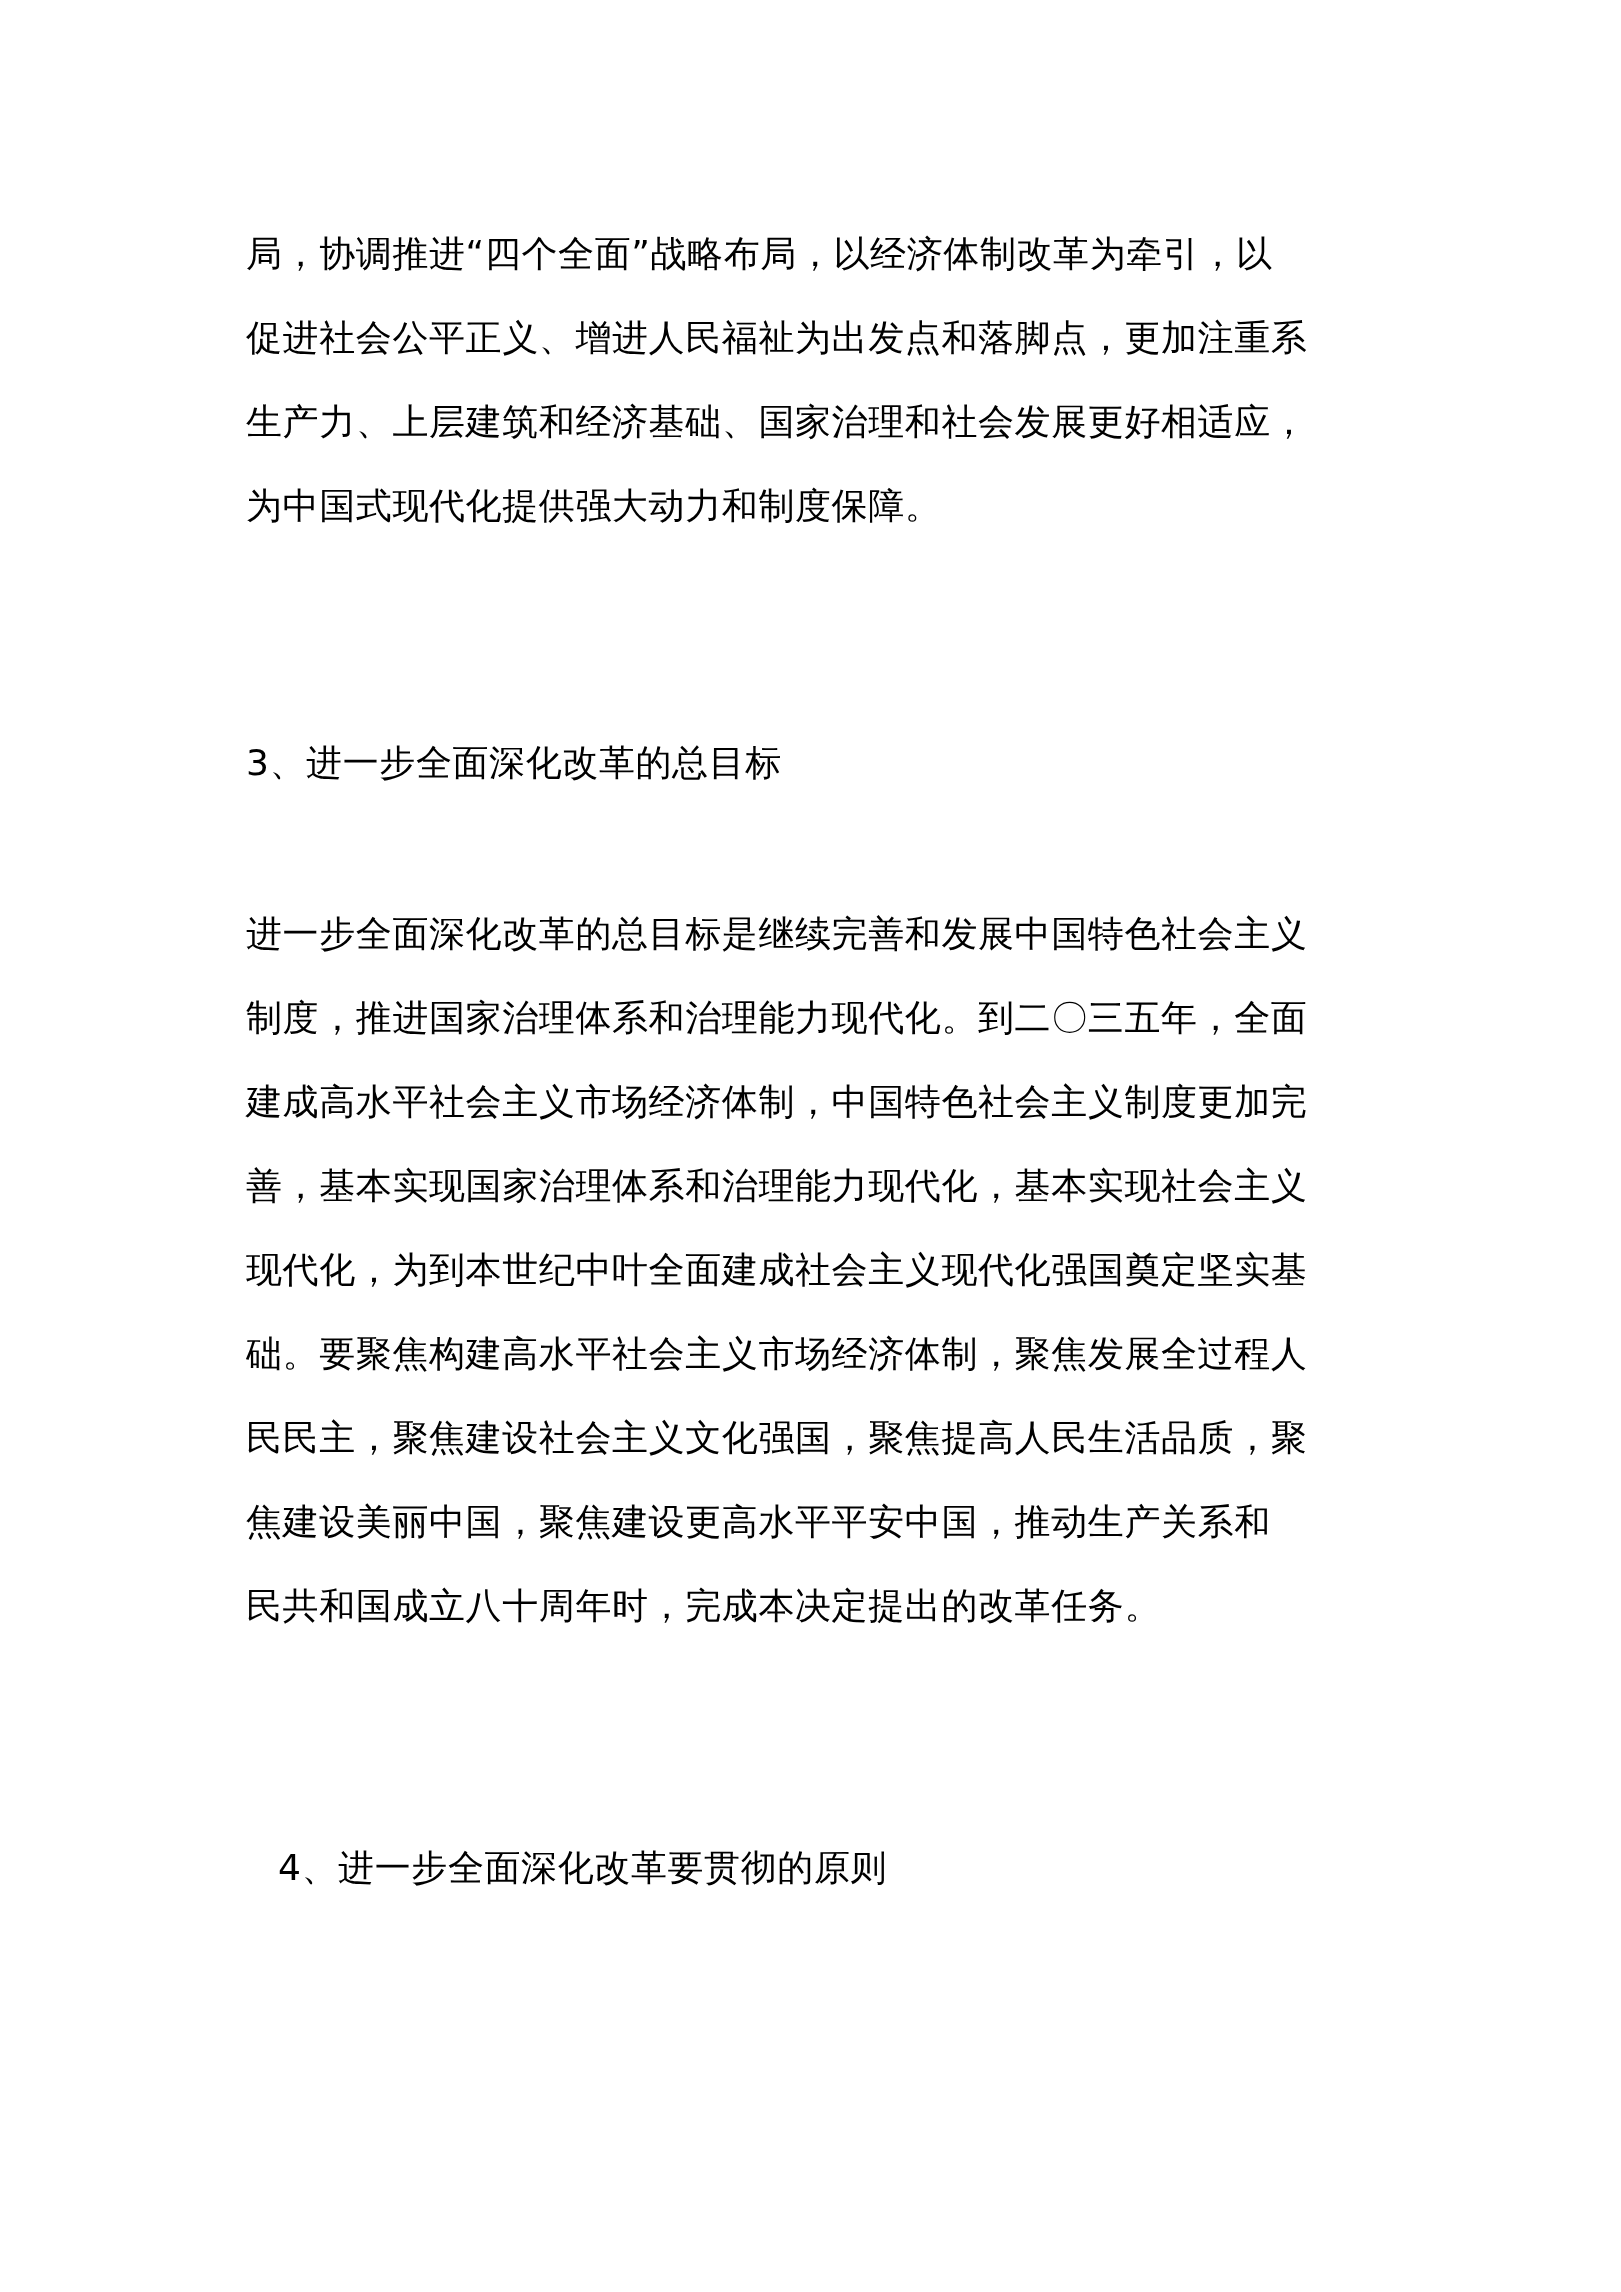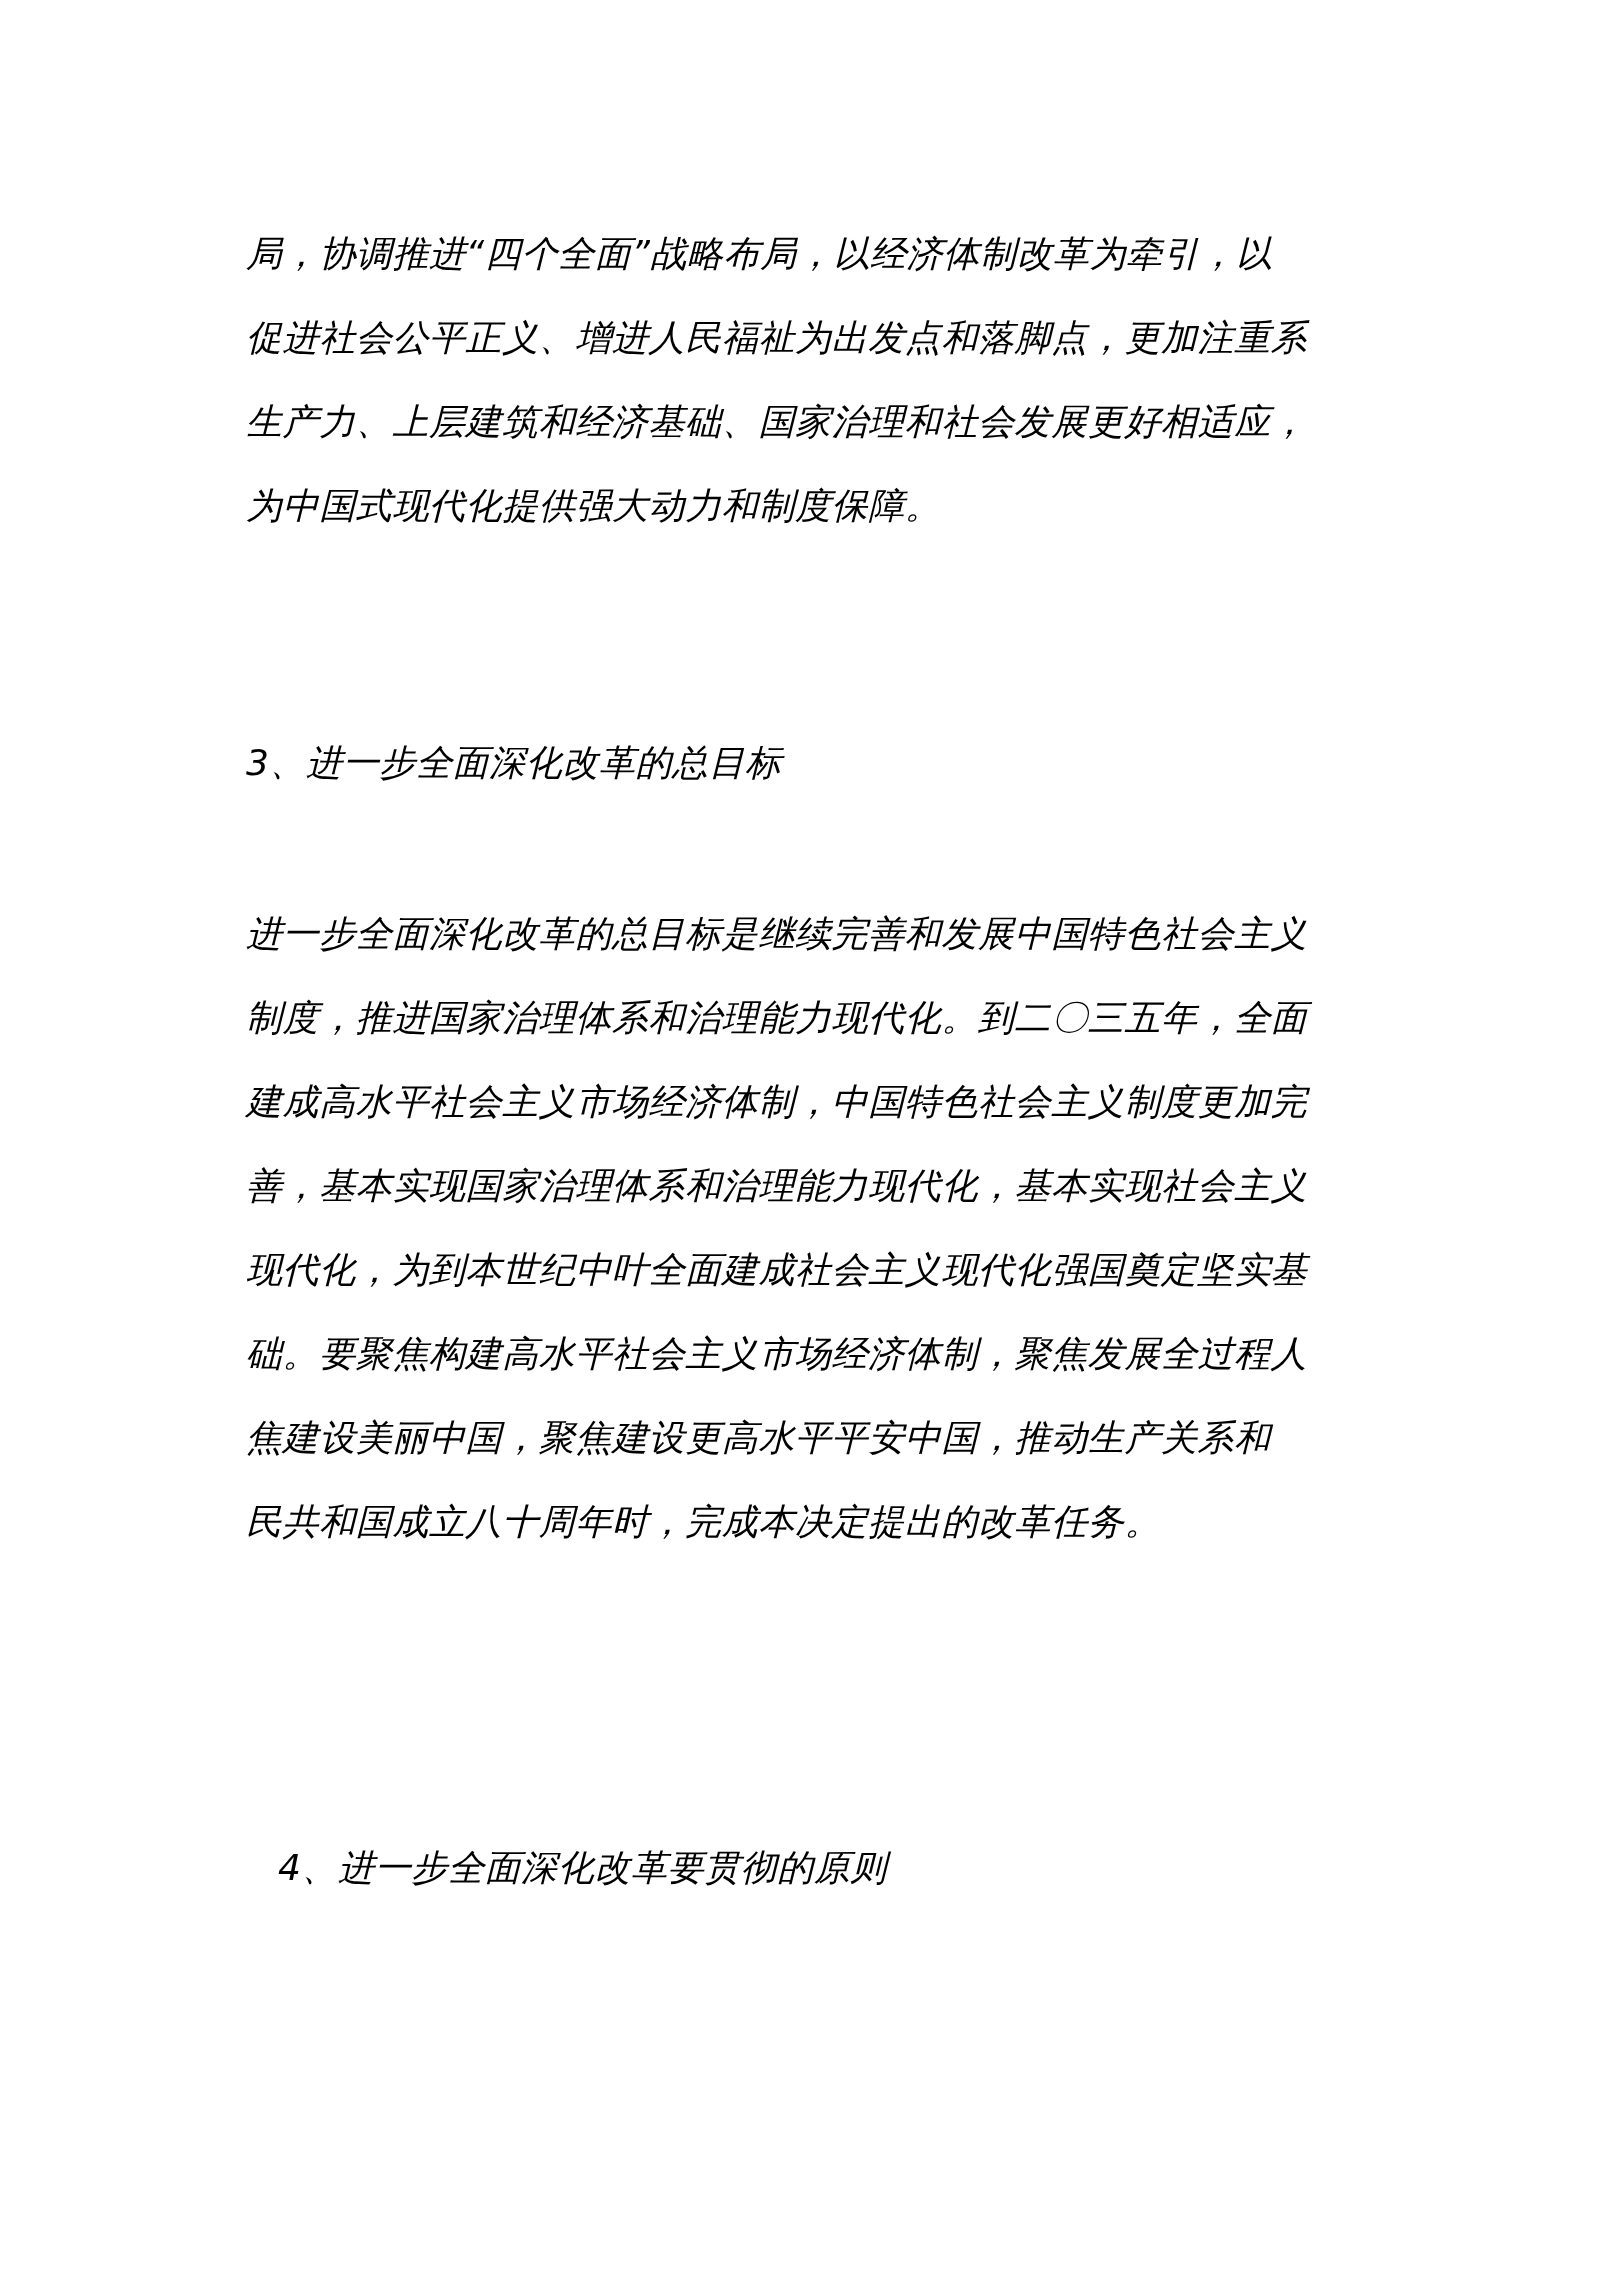--- a/index.html
+++ b/index.html
@@ -27,21 +27,20 @@
       position: absolute;
       left: 246px;
       width: 1129px;
       font-size: 36px;
       line-height: 84px;
       letter-spacing: 0.6px;
       margin: 0;
       text-align: justify;
       text-align-last: left;
       word-break: break-all;
-      font-style: italic;
     }
     .p1 { top: 212px; }
     .h3 { top: 721px; }
     .p2 { top: 892px; }
     .h4 { top: 1826px; margin-left: 32px; }
     .line {
       display: block;
       white-space: nowrap;
       height: 84px;
     }
@@ -62,20 +61,21 @@
     <span class="line">3、进一步全面深化改革的总目标</span>
   </div>
 
   <div class="block p2">
     <span class="line">进一步全面深化改革的总目标是继续完善和发展中国特色社会主义</span>
     <span class="line">制度，推进国家治理体系和治理能力现代化。到二〇三五年，全面</span>
     <span class="line">建成高水平社会主义市场经济体制，中国特色社会主义制度更加完</span>
     <span class="line">善，基本实现国家治理体系和治理能力现代化，基本实现社会主义</span>
     <span class="line">现代化，为到本世纪中叶全面建成社会主义现代化强国奠定坚实基</span>
     <span class="line">础。要聚焦构建高水平社会主义市场经济体制，聚焦发展全过程人</span>
+    <span class="line">民民主，聚焦建设社会主义文化强国，聚焦提高人民生活品质，聚</span>
     <span class="line">焦建设美丽中国，聚焦建设更高水平平安中国，推动生产关系和</span>
     <span class="line">民共和国成立八十周年时，完成本决定提出的改革任务。</span>
   </div>
 
   <div class="block h4">
     <span class="line">4、进一步全面深化改革要贯彻的原则</span>
   </div>
 
 </div>
 

